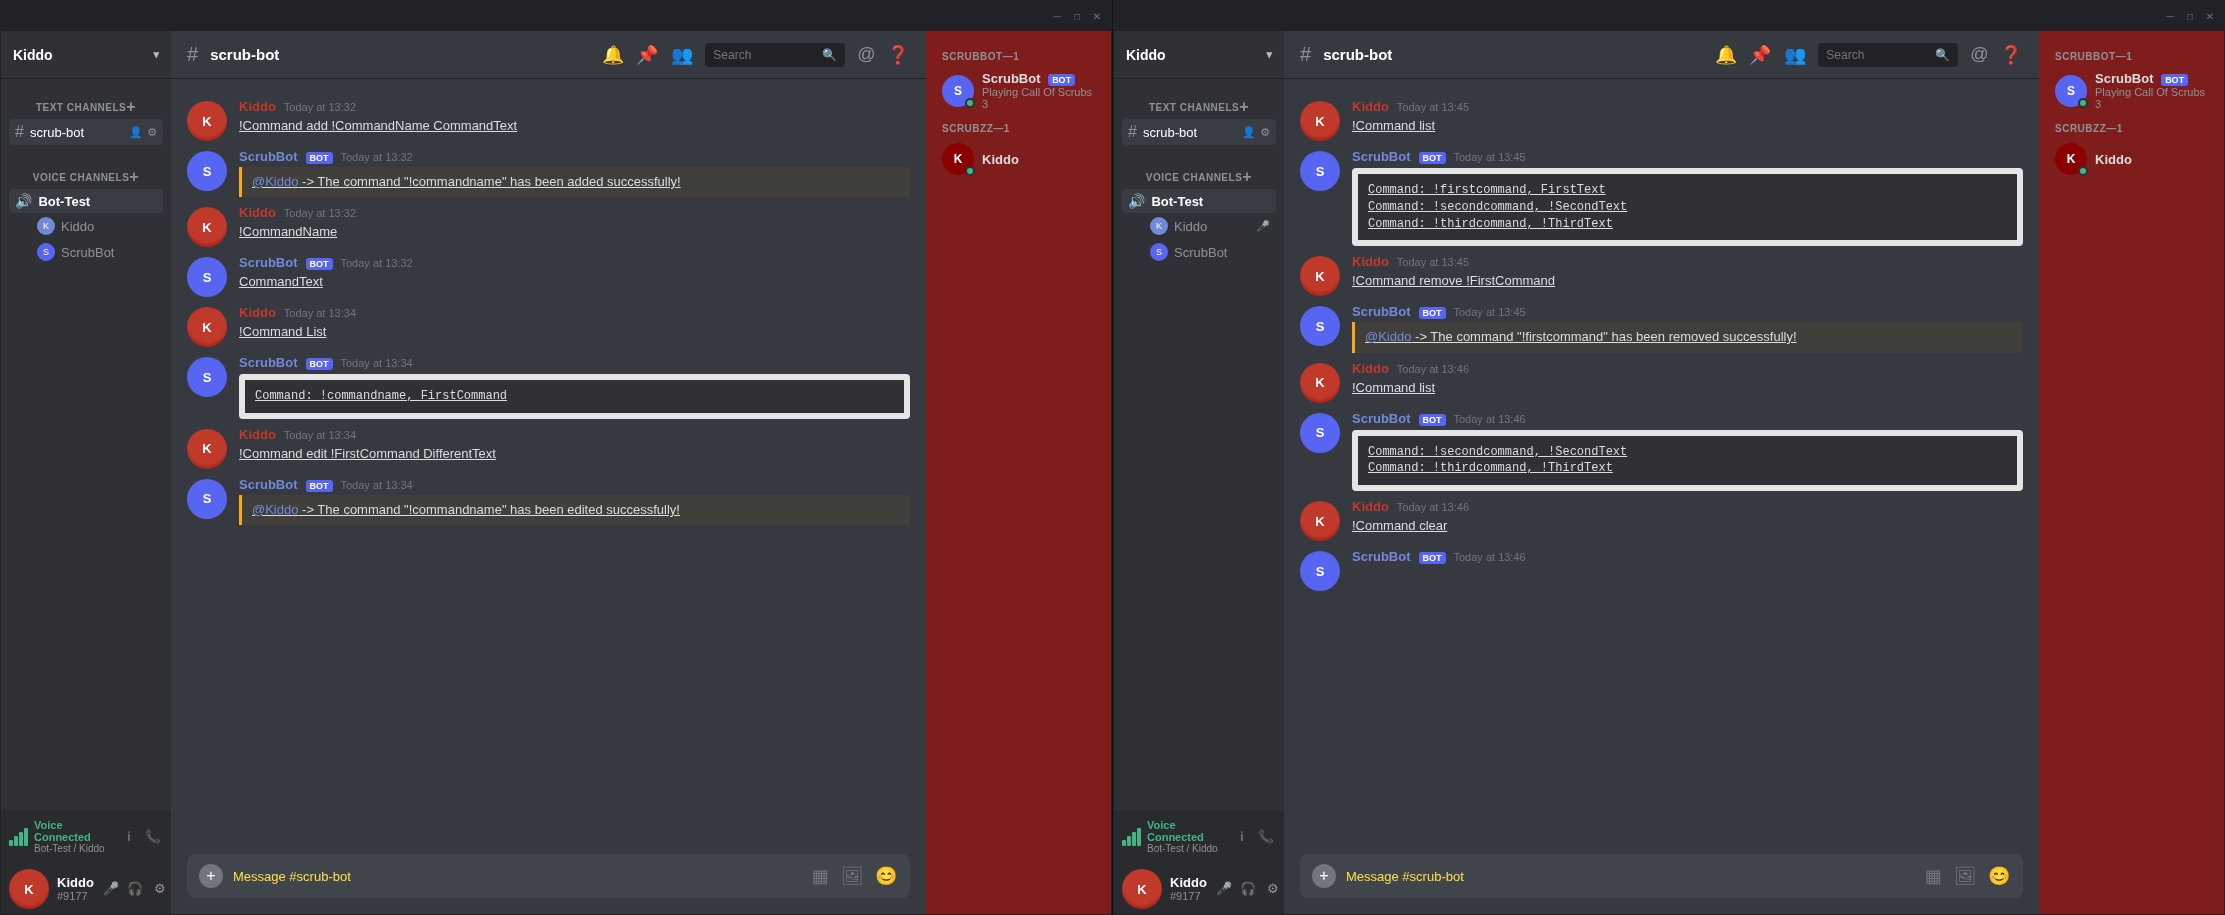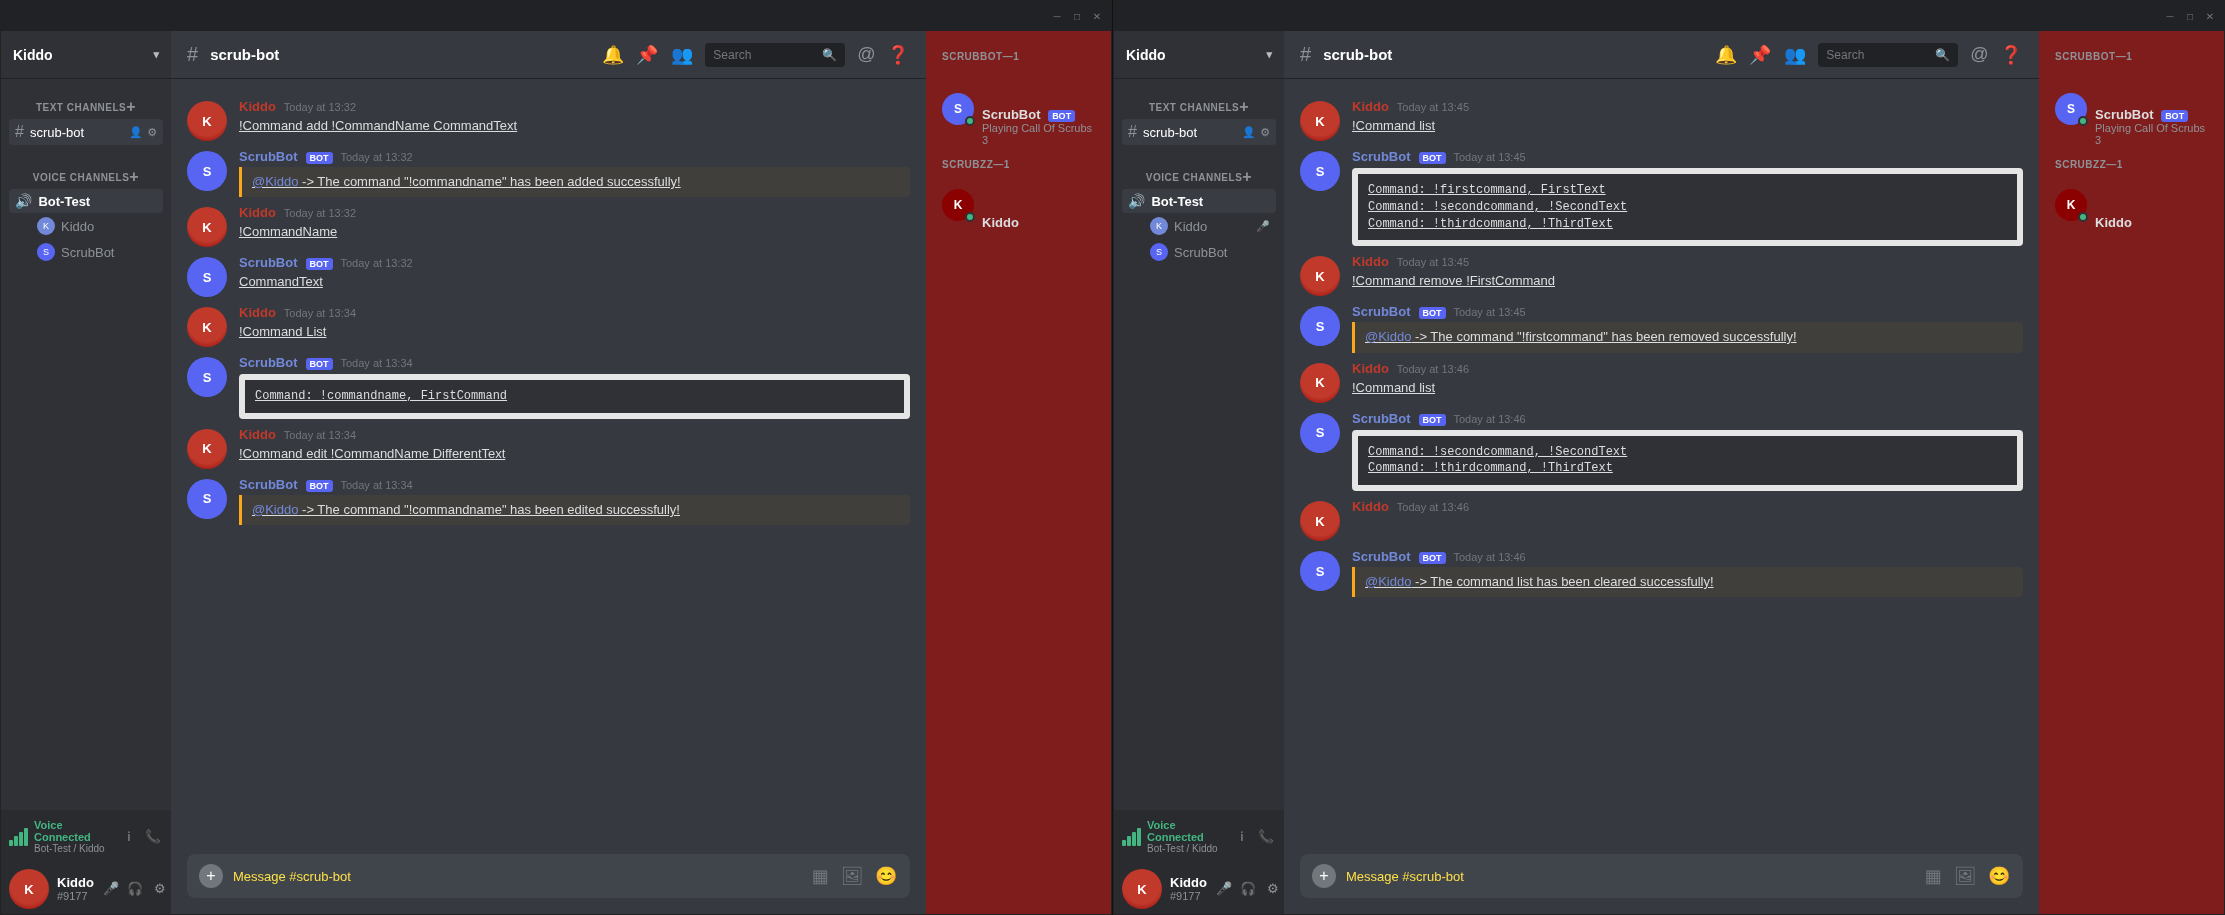--- a/index.html
+++ b/index.html
@@ -414,21 +414,21 @@
       flex-shrink: 0;
       display: flex;
       align-items: center;
       justify-content: center;
       font-size: 12px;
       font-weight: 700;
       position: relative;
     }
     .member-avatar.scrubbot { background: #5865f2; color: #fff; }
     .member-avatar.kiddo { background: #8b0000; color: #fff; }
-    .member-info { flex: 1; margin-top: 36px; }
+    .member-info { flex: 1; }
     .member-name { font-size: 13px; font-weight: 600; color: #dcddde; }
     .member-status { font-size: 11px; color: #43b581; }
     .member-status.playing { color: #8e9297; }
     .online-dot {
       width: 10px;
       height: 10px;
       border-radius: 50%;
       background: #43b581;
       border: 2px solid #2f3136;
       position: absolute;
@@ -656,21 +656,21 @@
           </div>
         </div>
 
         <div class="message">
           <div class="avatar-circle face-kiddo">K</div>
           <div class="msg-content">
             <div class="msg-header">
               <span class="msg-author author-kiddo">Kiddo</span>
               <span class="msg-timestamp">Today at 13:34</span>
             </div>
-            <div class="msg-text">!Command edit !CommandName DifferentText</div>
+            <div class="msg-text">!Command edit !FirstCommand DifferentText</div>
           </div>
         </div>
 
         <div class="message">
           <div class="avatar-circle face-scrubbot">S</div>
           <div class="msg-content">
             <div class="msg-header">
               <span class="msg-author author-scrubbot">ScrubBot</span>
               <span class="bot-badge">BOT</span>
               <span class="msg-timestamp">Today at 13:34</span>
@@ -900,33 +900,31 @@
           </div>
         </div>
 
         <div class="message">
           <div class="avatar-circle face-kiddo">K</div>
           <div class="msg-content">
             <div class="msg-header">
               <span class="msg-author author-kiddo">Kiddo</span>
               <span class="msg-timestamp">Today at 13:46</span>
             </div>
+            <div class="msg-text">!Command clear</div>
           </div>
         </div>
 
         <div class="message">
           <div class="avatar-circle face-scrubbot">S</div>
           <div class="msg-content">
             <div class="msg-header">
               <span class="msg-author author-scrubbot">ScrubBot</span>
               <span class="bot-badge">BOT</span>
               <span class="msg-timestamp">Today at 13:46</span>
-            </div>
-            <div class="msg-text highlight-yellow">
-              <span class="mention-tag">@Kiddo</span><span> -&gt; The command list has been cleared successfully!</span>
             </div>
           </div>
         </div>
 
       </div>
 
       <div class="message-input-area">
         <div class="message-input-box">
           <div class="input-add-btn">+</div>
           <span class="input-placeholder">Message #scrub-bot</span>

